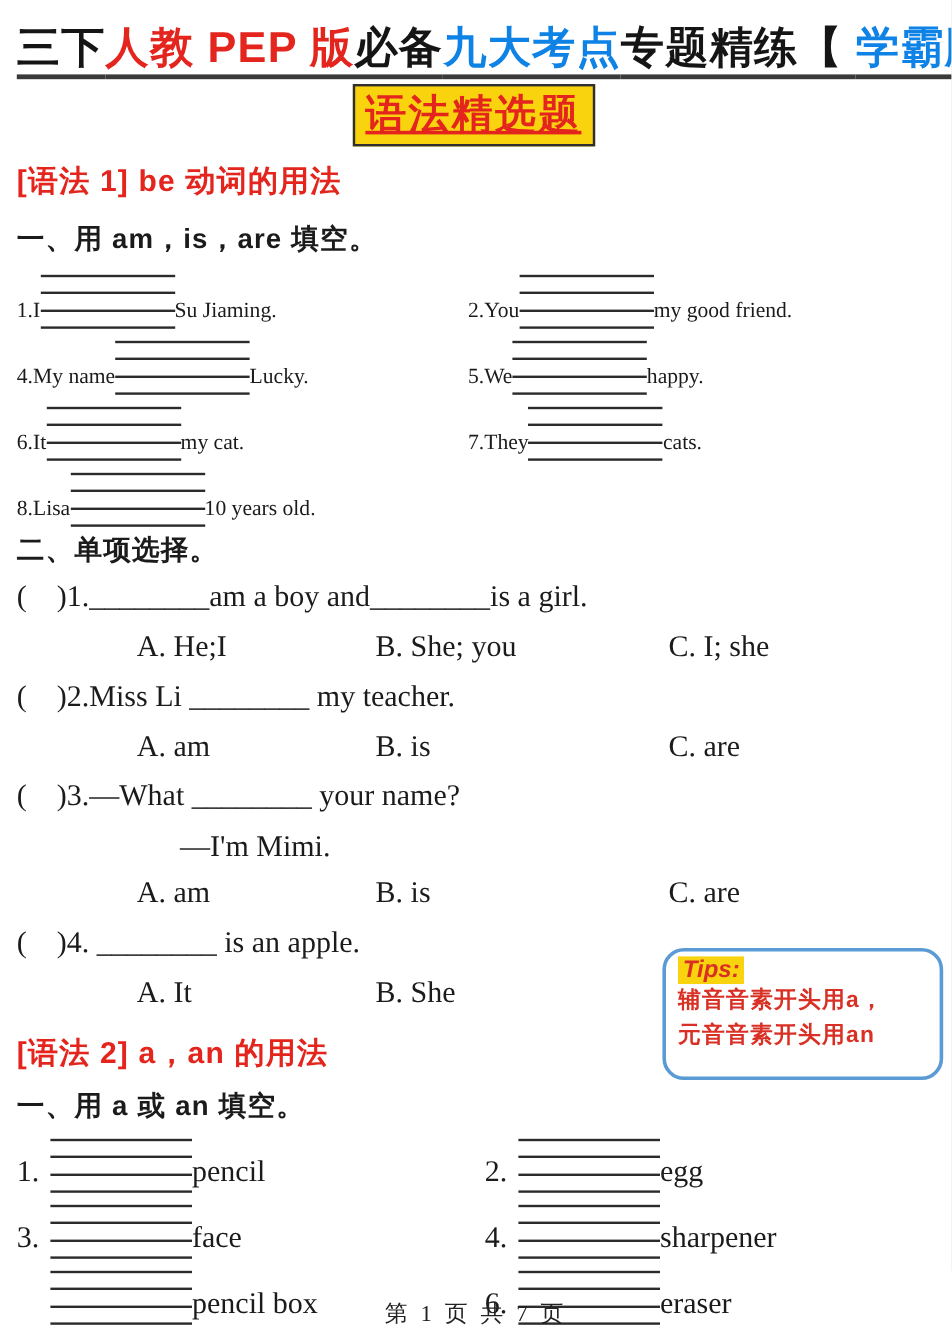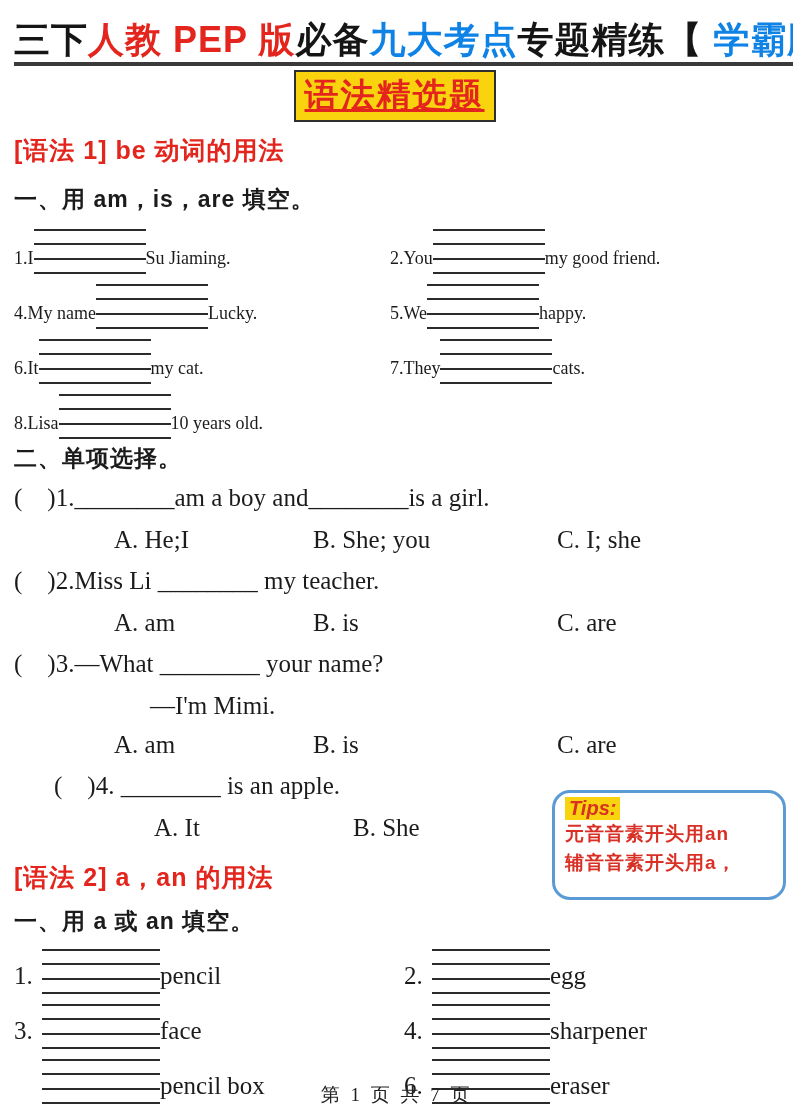--- a/index.html
+++ b/index.html
@@ -134,33 +134,33 @@
   <div class="mcq" style="margin-top:0;">
     <div class="mcq-line">(    )3.—What ________ your name?</div>
     <div class="mcq-line2">—I'm Mimi.</div>
     <div class="mcq-opts">
       <span class="opt-a">A. am</span>
       <span class="opt-b">B. is</span>
       <span class="opt-c">C. are</span>
     </div>
   </div>
 
-  <div class="mcq" style="margin-top:0;margin-left:40px;">
+  <div class="mcq" style="margin-top:0;">
     <div class="mcq-line">(    )4. ________ is an apple.</div>
     <div class="mcq-opts">
       <span class="opt-a">A. It</span>
       <span class="opt-b">B. She</span>
       <span class="opt-c">C. He</span>
     </div>
   </div>
 
   <div class="tips-box">
     <span class="tips-label">Tips:</span>
+    <div class="tips-line">辅音音素开头用a，</div>
     <div class="tips-line">元音音素开头用an</div>
-    <div class="tips-line">辅音音素开头用a，</div>
   </div>
 
   <div class="h-red" style="margin-top:6px;">[语法 2] a，an 的用法</div>
   <div class="instruction" style="margin-top:12px;">一、用 a 或 an 填空。</div>
 
   <div class="aan-grid">
     <div class="aan-item">
       <span class="num">1.</span>
         <span class="grid4"></span>
         <span>pencil</span>

